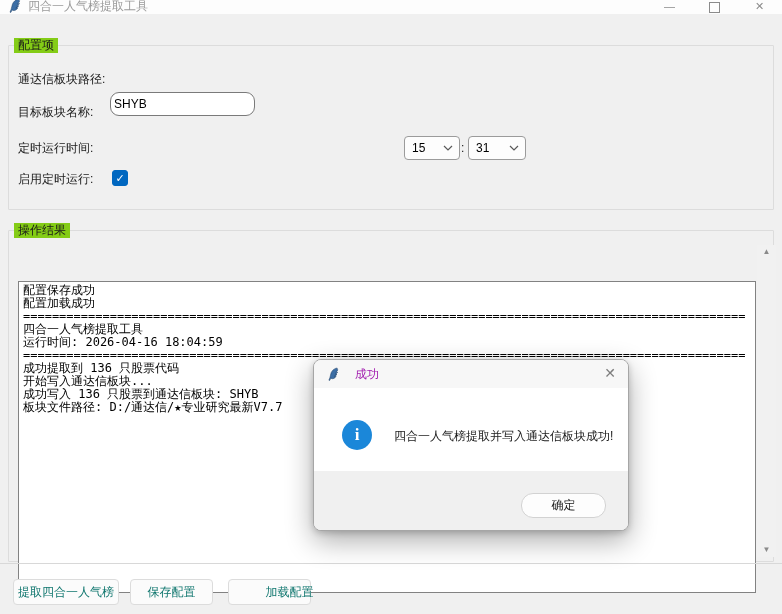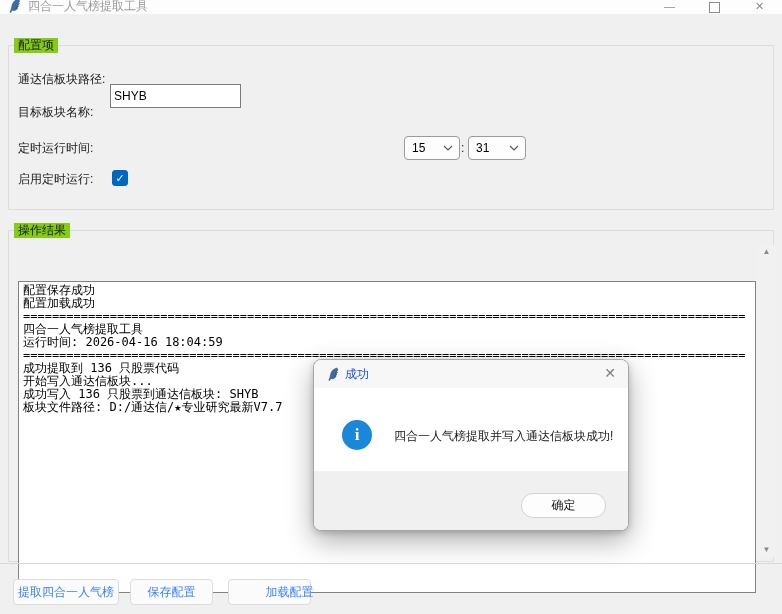--- a/index.html
+++ b/index.html
@@ -42,30 +42,30 @@
     line-height:13px;white-space:pre;color:#000;}
   .vscroll{position:absolute;left:757px;top:245px;width:19px;height:312px;background:#f1f1f1;
     display:flex;flex-direction:column;justify-content:space-between;align-items:center;
     padding:3px 0;box-sizing:border-box;}
   .scroll-arrow{color:#8a8a8a;font-size:8px;line-height:8px;}
 
   
   .divider{position:absolute;left:0;top:563px;width:782px;height:1px;background:#d8d8d8;}
   .btn{position:absolute;top:579px;height:26px;background:#fbfbfb;border:1px solid #dcdcdc;
     border-radius:4px;box-sizing:border-box;display:flex;align-items:center;justify-content:center;
-    font-size:12px;color:#3b82f6;white-space:nowrap;}
+    font-size:12px;color:#0f766e;white-space:nowrap;}
 
   
   .dialog{position:absolute;left:313px;top:359px;width:316px;height:172px;background:#fff;
     border:1px solid #a6a6a6;border-radius:8px;box-sizing:border-box;z-index:50;
     box-shadow:0 10px 28px rgba(0,0,0,.32),0 2px 6px rgba(0,0,0,.18);overflow:hidden;}
   .dlg-titlebar{position:absolute;left:0;top:0;width:100%;height:28px;background:#f7f7f7;
     display:flex;align-items:center;}
   .dlg-ico{margin-left:13px;width:13px;height:15px;}
-  .dlg-title{margin-left:5px;font-size:12px;color:#1d4ed8;}
+  .dlg-title{margin-left:15px;font-size:12px;color:#a21caf;}
   .dlg-close{position:absolute;right:12px;top:5px;color:#7d7d7d;font-size:14px;line-height:16px;}
   .dlg-body{position:absolute;left:0;top:28px;width:100%;height:83px;background:#fff;}
   .info-circle{position:absolute;left:28px;top:32px;width:30px;height:30px;border-radius:50%;
     background:#1b87d9;color:#fff;display:flex;align-items:center;justify-content:center;
     font-size:17px;font-weight:bold;font-family:"Liberation Serif",serif;}
   .dlg-msg{position:absolute;left:80px;top:40px;font-size:12px;color:#1a1a1a;white-space:nowrap;}
   .dlg-footer{position:absolute;left:0;top:111px;width:100%;height:61px;background:#f0f0f0;}
   .ok-btn{position:absolute;left:207px;top:22px;width:85px;height:25px;background:#fdfdfd;
     border:1px solid #d2d2d2;border-radius:12px;box-sizing:border-box;display:flex;
     align-items:center;justify-content:center;font-size:12px;color:#1a1a1a;}
@@ -93,21 +93,21 @@
     </div>
   </div>
 
   <div class="groupbox" style="left:8px;top:45px;width:764px;height:163px;">
     <span class="grouplabel">配置项</span>
   </div>
 
   <span class="flabel" style="left:18px;top:71px;">通达信板块路径:</span>
 
   <span class="flabel" style="left:18px;top:104px;">目标板块名称:</span>
-  <input class="entry" style="left: 110px; top: 84px; width: 131px; height: 24px;" value="SHYB">
+  <input class="entry" style="left: 110px; top: 92px; width: 145px; height: 24px; border-radius: 9px;" value="SHYB">
 
   <span class="flabel" style="left:18px;top:140px;">定时运行时间:</span>
   <div class="combo" style="left:404px;top:136px;width:56px;">
     <span>15</span>
     <svg width="10" height="6" viewBox="0 0 10 6">
         <polyline points="1,1 5,5 9,1" fill="none" stroke="#5a5a5a" stroke-width="1.2"></polyline>
       </svg>
   </div>
   <span class="colon" style="left:461px;top:141px;">:</span>
   <div class="combo" style="left:468px;top:136px;width:58px;">

